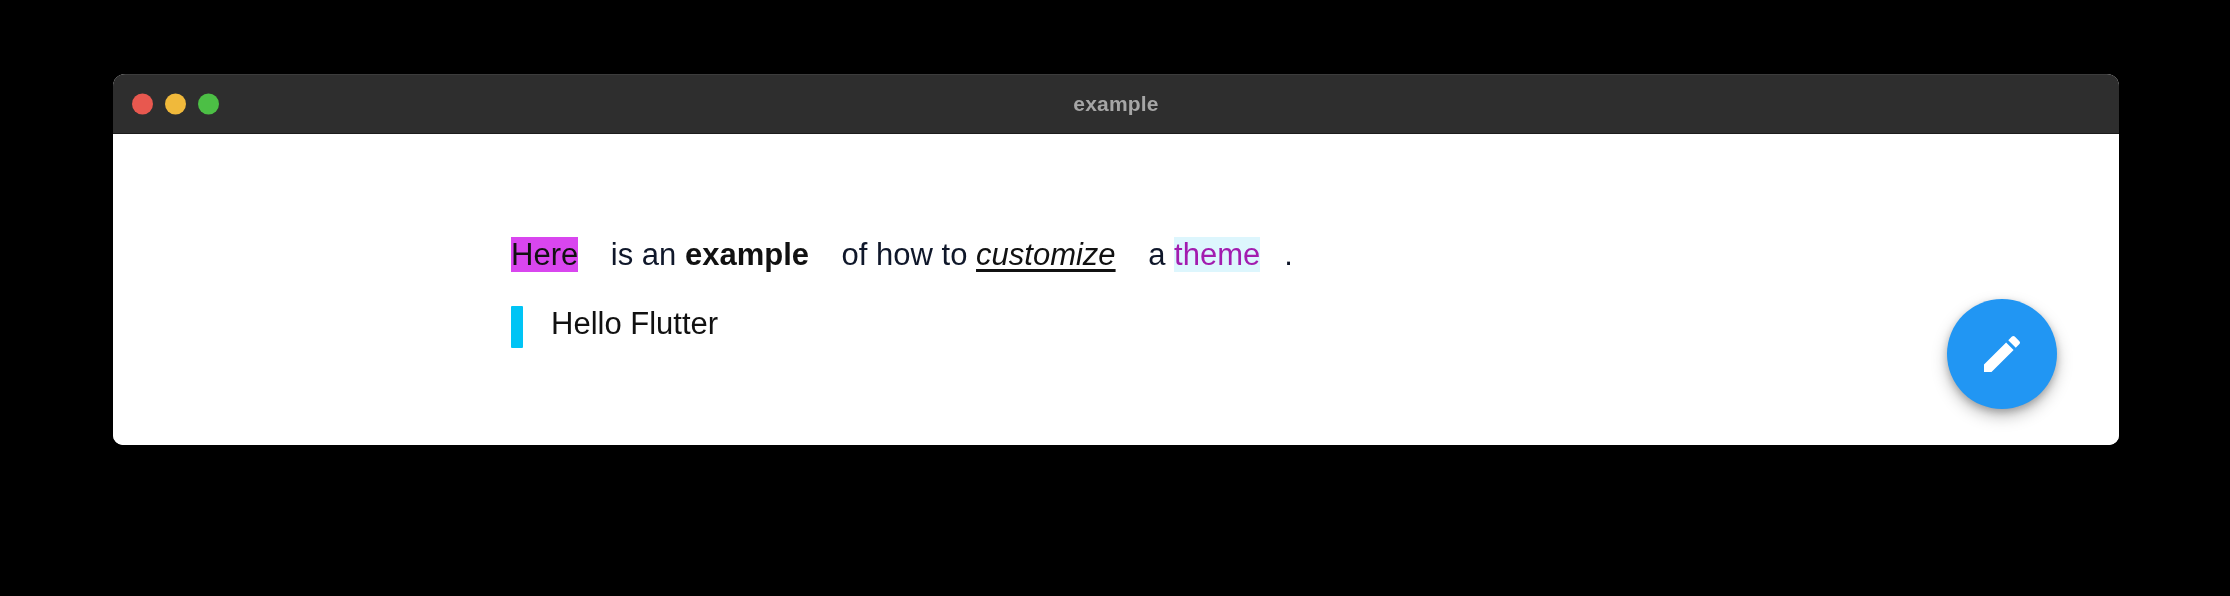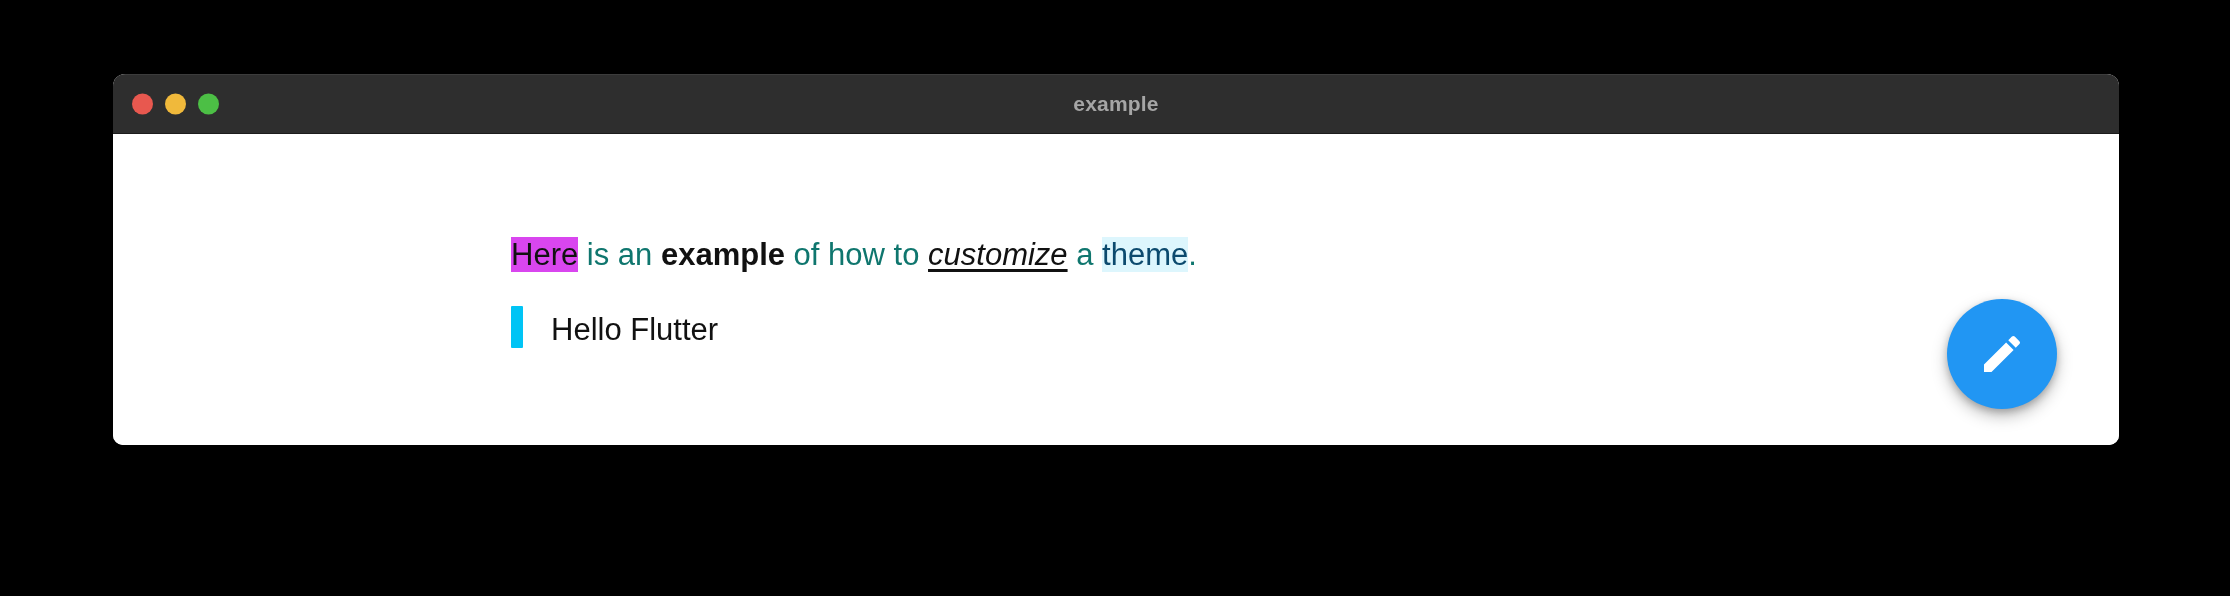--- a/index.html
+++ b/index.html
@@ -105,32 +105,32 @@
     color: #111111;
   }
   .span-italic-underline {
     font-style: italic;
     text-decoration: underline;
     text-underline-offset: 4px;
     color: #111111;
     text-align: center;
   }
   .span-theme {
-    color: #0c4a6e;
+    color: #a21caf;
     background: #ddf6fd;
   }
-  .span-plain { color: #0f766e; }
+  .span-plain { color: #0f172a; padding-left: 24px; }
 
   
   #blockquote-row {
     position: absolute;
     left: 398px;
     top: 172px;
     display: flex;
-    align-items: flex-end;
+    align-items: flex-start;
   }
   #blockquote-bar {
     width: 12px;
     height: 42px;
     background: #00c4f5;
     border-radius: 1px;
     flex: none;
   }
   #blockquote-text {
     margin-left: 28px;

